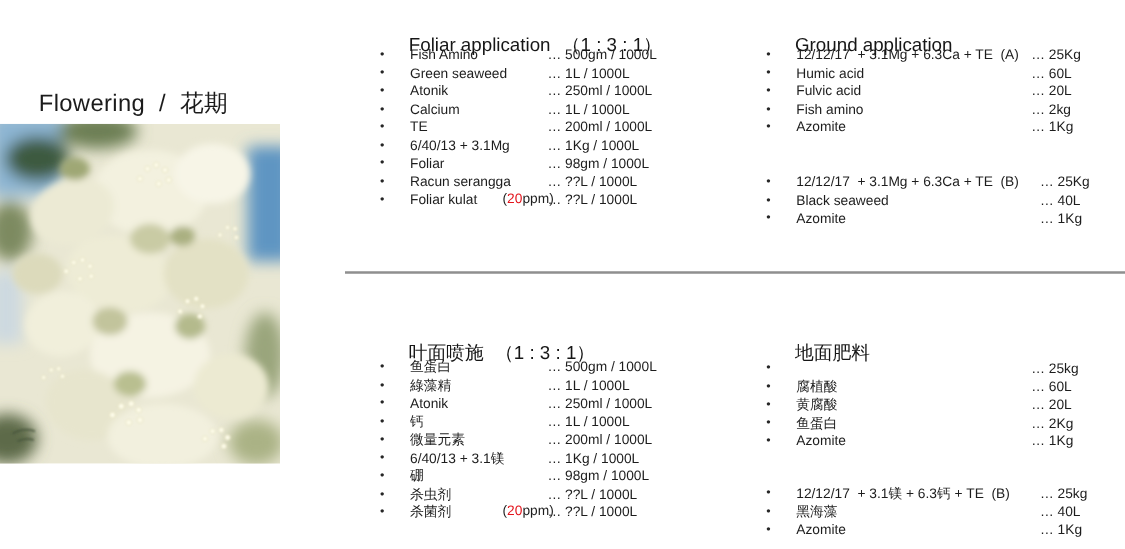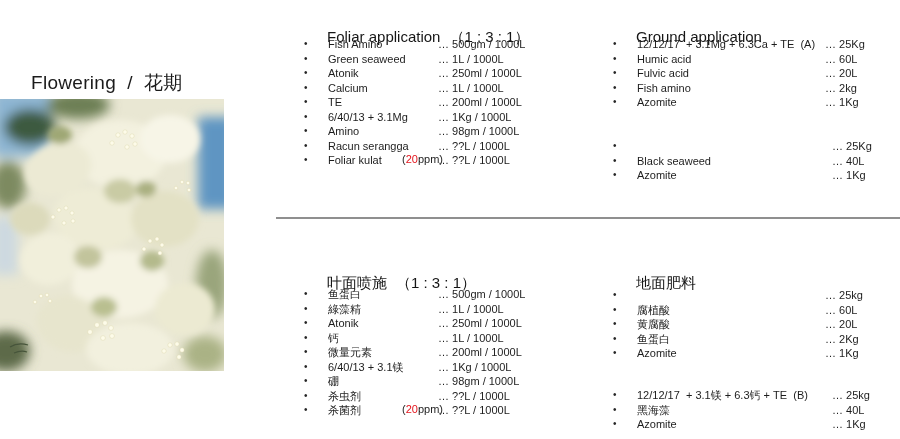--- a/index.html
+++ b/index.html
@@ -150,39 +150,39 @@
     <div class="sec-title">
       <span>Foliar application</span><span class="ratio">（1 : 3 : 1）</span>
     </div>
     <div class="rows" style="top:30px">
         <div class="row"><span class="bullet">•</span><span class="label">Fish Amino</span><span class="value">… 500gm / 1000L</span></div>
         <div class="row"><span class="bullet">•</span><span class="label">Green seaweed</span><span class="value">… 1L / 1000L</span></div>
         <div class="row"><span class="bullet">•</span><span class="label">Atonik</span><span class="value">… 250ml / 1000L</span></div>
         <div class="row"><span class="bullet">•</span><span class="label">Calcium</span><span class="value">… 1L / 1000L</span></div>
         <div class="row"><span class="bullet">•</span><span class="label">TE</span><span class="value">… 200ml / 1000L</span></div>
         <div class="row"><span class="bullet">•</span><span class="label">6/40/13 + 3.1Mg</span><span class="value">… 1Kg / 1000L</span></div>
-        <div class="row"><span class="bullet">•</span><span class="label">Amino</span><span class="note">(<i class="red">20</i>ppm)</span><span class="value">… 98gm / 1000L</span></div>
+        <div class="row"><span class="bullet">•</span><span class="label">Foliar</span><span class="note">(<i class="red">20</i>ppm)</span><span class="value">… 98gm / 1000L</span></div>
         <div class="row"><span class="bullet">•</span><span class="label">Racun serangga</span><span class="value">… ??L / 1000L</span></div>
         <div class="row"><span class="bullet">•</span><span class="label">Foliar kulat</span><span class="value">… ??L / 1000L</span></div>
       </div>
   </div>
 
   <div class="section sec-ground-en">
     <div class="sec-title">
       <span>Ground application</span>
     </div>
     <div class="rows far" style="top:30px">
         <div class="row"><span class="bullet">•</span><span class="label">12/12/17  + 3.1Mg + 6.3Ca + TE  (A)</span><span class="value">… 25Kg</span></div>
         <div class="row"><span class="bullet">•</span><span class="label">Humic acid</span><span class="value">… 60L</span></div>
         <div class="row"><span class="bullet">•</span><span class="label">Fulvic acid</span><span class="value">… 20L</span></div>
         <div class="row"><span class="bullet">•</span><span class="label">Fish amino</span><span class="value">… 2kg</span></div>
         <div class="row"><span class="bullet">•</span><span class="label">Azomite</span><span class="value">… 1Kg</span></div>
       </div>
     <div class="rows farb" style="top:132px">
-        <div class="row"><span class="bullet">•</span><span class="value">… 25Kg</span></div>
+        <div class="row"><span class="bullet">•</span><span class="label">12/12/17  + 3.1Mg + 6.3Ca + TE  (B)</span><span class="value">… 25Kg</span></div>
         <div class="row"><span class="bullet">•</span><span class="label">Black seaweed</span><span class="value">… 40L</span></div>
         <div class="row"><span class="bullet">•</span><span class="label">Azomite</span><span class="value">… 1Kg</span></div>
       </div>
   </div>
 
   <div class="section sec-foliar-cn">
     <div class="sec-title">
       <span>叶面喷施</span><span class="ratio">（1 : 3 : 1）</span>
     </div>
     <div class="rows" style="top:34px">

